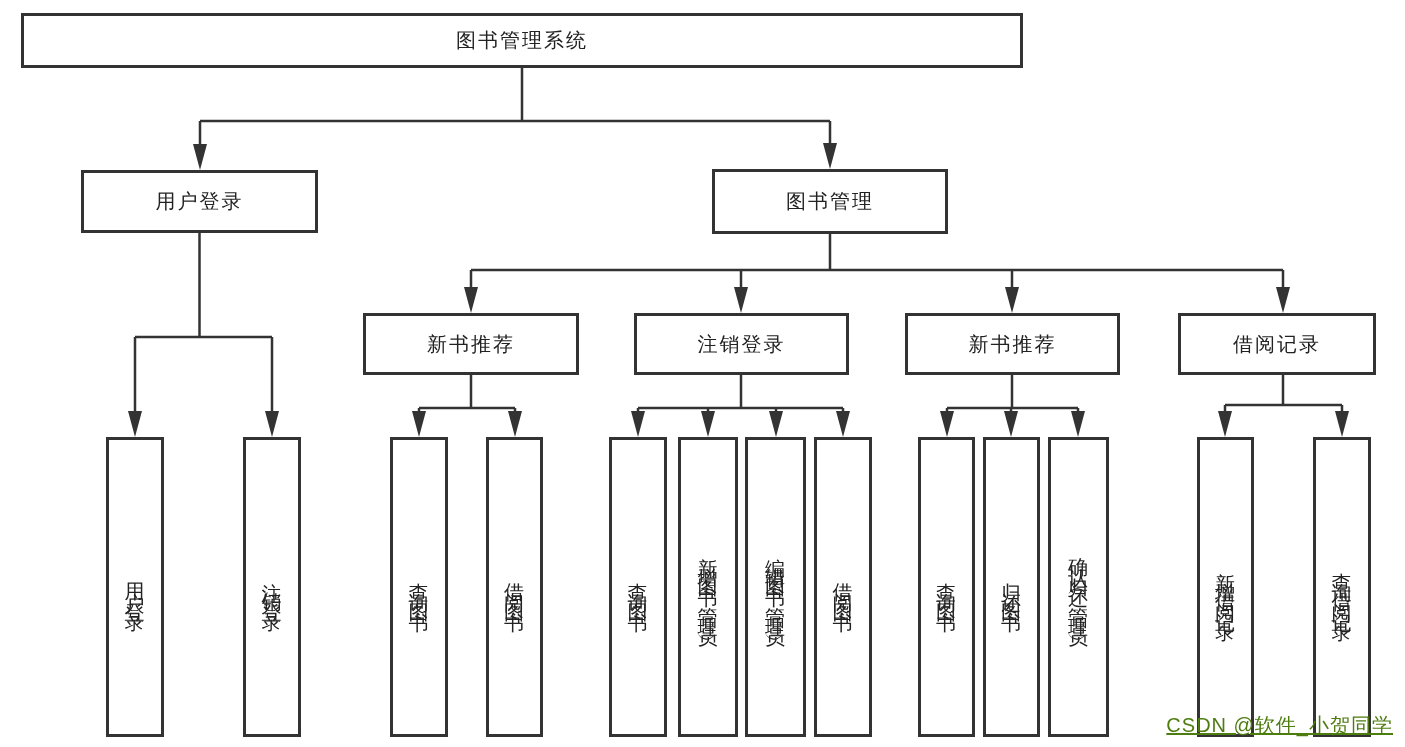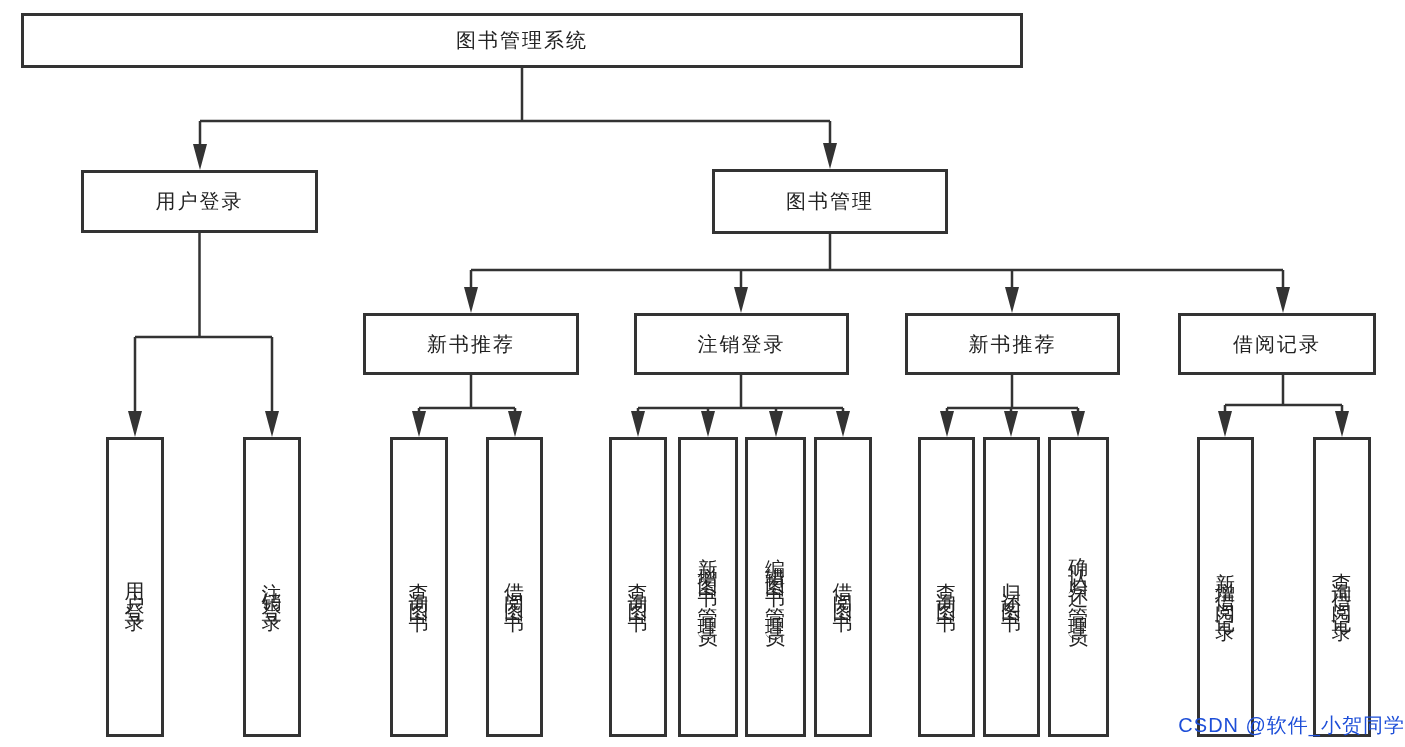--- a/index.html
+++ b/index.html
@@ -35,26 +35,27 @@
   .node.v span {
     writing-mode: vertical-rl;
     text-orientation: mixed;
     font-size: 20px;
     letter-spacing: 10px;
     line-height: 1;
     color: #222222;
   }
   .watermark {
     position: absolute;
-    right: 0;
+    right: 12px;
     top: 712px;
     font-size: 20px;
-    color: #1d4ed8;
+    color: #4d7c0f;
     letter-spacing: 1px;
     white-space: nowrap;
+    text-decoration: underline;
   }
 </style>
 </head>
 <body>
 
 <div class="canvas">
 
   <svg class="connectors" width="1405" height="747" viewBox="0 0 1405 747">
 
     <path d="M522 67 V121 M200 121 H830

